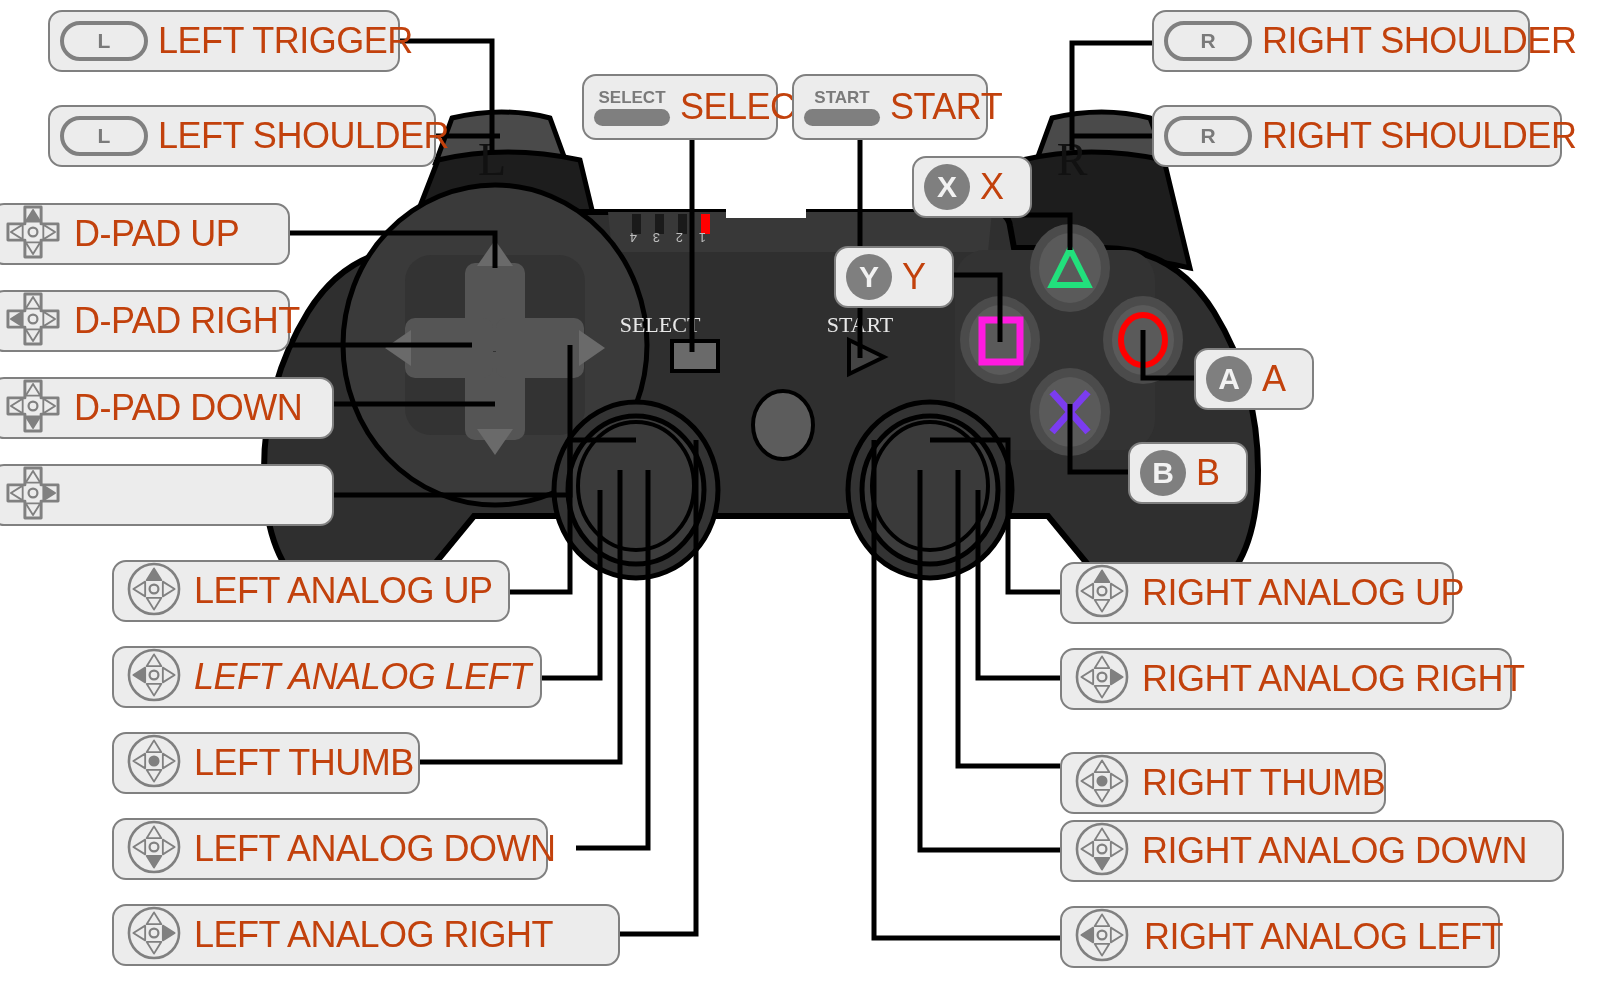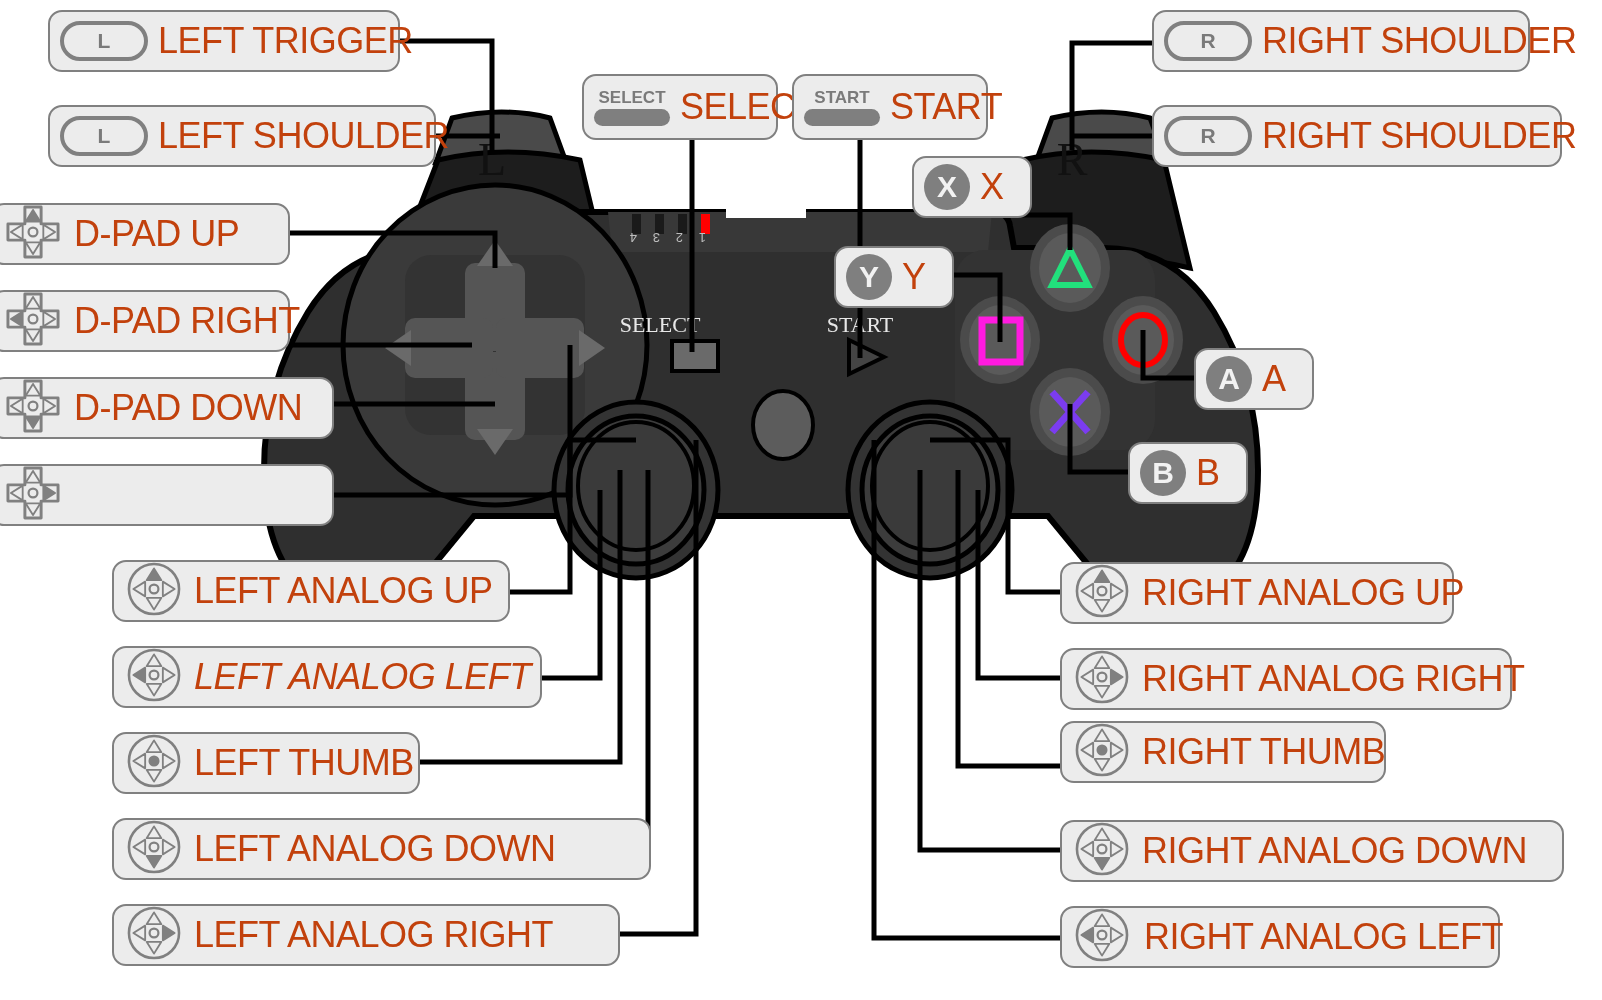--- a/index.html
+++ b/index.html
@@ -311,21 +311,21 @@
     <span class="ico"><svg width="60" height="56" viewBox="0 0 76 76">
           <circle cx="38" cy="38" r="34" fill="none" stroke="#808080" stroke-width="3.5"></circle>
           <circle cx="38" cy="38" r="6" fill="#808080" stroke="#808080" stroke-width="3"></circle>
           <polygon points="38,10 48,26 28,26" fill="none" stroke="#808080" stroke-width="2.5" stroke-linejoin="round"></polygon>
           <polygon points="38,66 48,50 28,50" fill="none" stroke="#808080" stroke-width="2.5" stroke-linejoin="round"></polygon>
           <polygon points="10,38 26,28 26,48" fill="none" stroke="#808080" stroke-width="2.5" stroke-linejoin="round"></polygon>
           <polygon points="66,38 50,28 50,48" fill="none" stroke="#808080" stroke-width="2.5" stroke-linejoin="round"></polygon>
         </svg></span>
     <span class="lbl">LEFT THUMB</span>
   </div>
-  <div class="callout" style="left:112px;top:818px;width:539px;">
+  <div class="callout" style="left:112px;top:818px;width:436px;">
     <span class="ico"><svg width="60" height="56" viewBox="0 0 76 76">
           <circle cx="38" cy="38" r="34" fill="none" stroke="#808080" stroke-width="3.5"></circle>
           <circle cx="38" cy="38" r="6" fill="none" stroke="#808080" stroke-width="3"></circle>
           <polygon points="38,10 48,26 28,26" fill="none" stroke="#808080" stroke-width="2.5" stroke-linejoin="round"></polygon>
           <polygon points="38,66 48,50 28,50" fill="#808080" stroke="#808080" stroke-width="2.5" stroke-linejoin="round"></polygon>
           <polygon points="10,38 26,28 26,48" fill="none" stroke="#808080" stroke-width="2.5" stroke-linejoin="round"></polygon>
           <polygon points="66,38 50,28 50,48" fill="none" stroke="#808080" stroke-width="2.5" stroke-linejoin="round"></polygon>
         </svg></span>
     <span class="lbl">LEFT ANALOG DOWN</span>
   </div>
@@ -356,21 +356,21 @@
     <span class="ico"><svg width="60" height="56" viewBox="0 0 76 76">
           <circle cx="38" cy="38" r="34" fill="none" stroke="#808080" stroke-width="3.5"></circle>
           <circle cx="38" cy="38" r="6" fill="none" stroke="#808080" stroke-width="3"></circle>
           <polygon points="38,10 48,26 28,26" fill="none" stroke="#808080" stroke-width="2.5" stroke-linejoin="round"></polygon>
           <polygon points="38,66 48,50 28,50" fill="none" stroke="#808080" stroke-width="2.5" stroke-linejoin="round"></polygon>
           <polygon points="10,38 26,28 26,48" fill="none" stroke="#808080" stroke-width="2.5" stroke-linejoin="round"></polygon>
           <polygon points="66,38 50,28 50,48" fill="#808080" stroke="#808080" stroke-width="2.5" stroke-linejoin="round"></polygon>
         </svg></span>
     <span class="lbl">RIGHT ANALOG RIGHT</span>
   </div>
-  <div class="callout" style="left:1060px;top:721px;width:326px;">
+  <div class="callout" style="left:1060px;top:752px;width:326px;">
     <span class="ico"><svg width="60" height="56" viewBox="0 0 76 76">
           <circle cx="38" cy="38" r="34" fill="none" stroke="#808080" stroke-width="3.5"></circle>
           <circle cx="38" cy="38" r="6" fill="#808080" stroke="#808080" stroke-width="3"></circle>
           <polygon points="38,10 48,26 28,26" fill="none" stroke="#808080" stroke-width="2.5" stroke-linejoin="round"></polygon>
           <polygon points="38,66 48,50 28,50" fill="none" stroke="#808080" stroke-width="2.5" stroke-linejoin="round"></polygon>
           <polygon points="10,38 26,28 26,48" fill="none" stroke="#808080" stroke-width="2.5" stroke-linejoin="round"></polygon>
           <polygon points="66,38 50,28 50,48" fill="none" stroke="#808080" stroke-width="2.5" stroke-linejoin="round"></polygon>
         </svg></span>
     <span class="lbl">RIGHT THUMB</span>
   </div>

